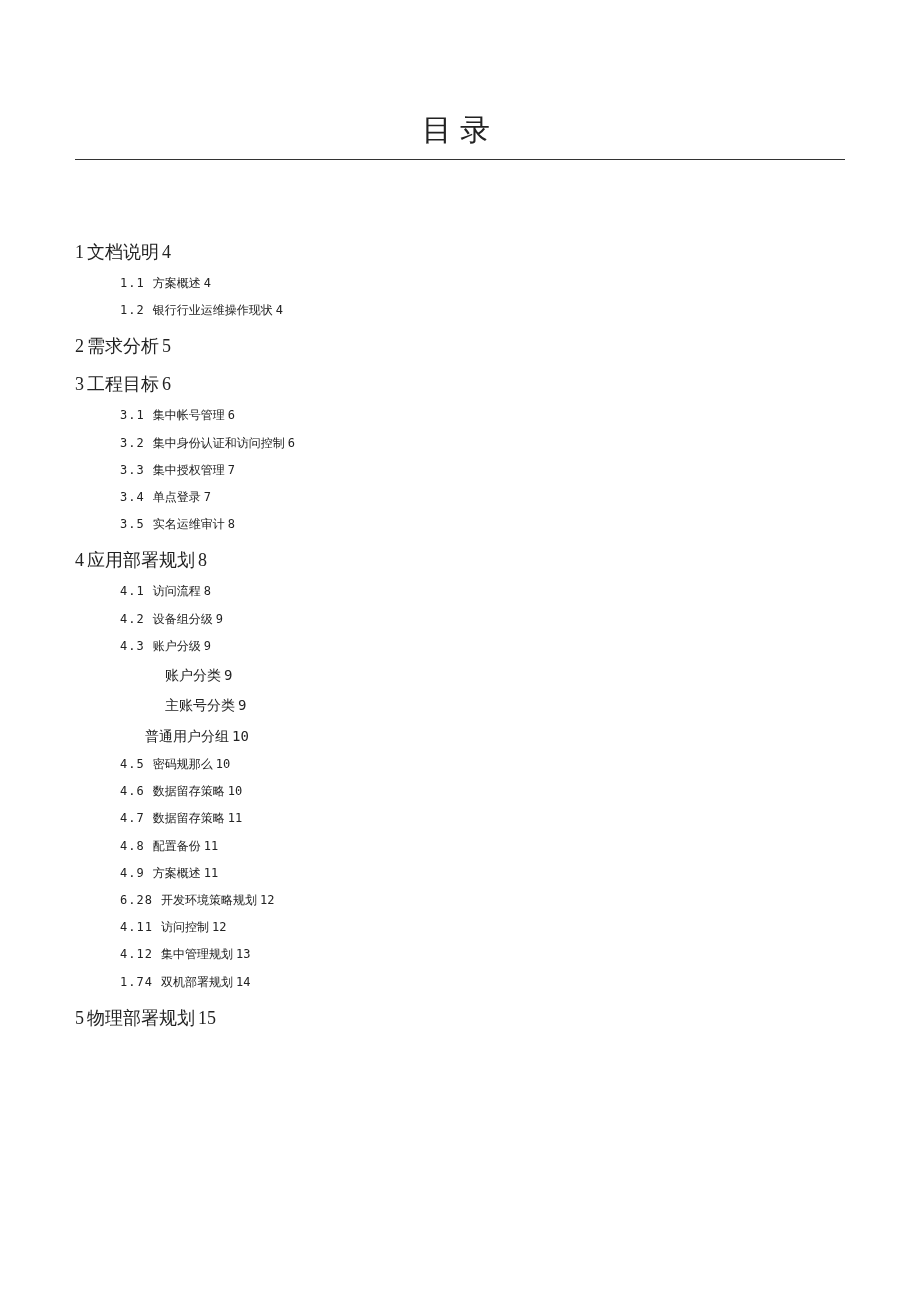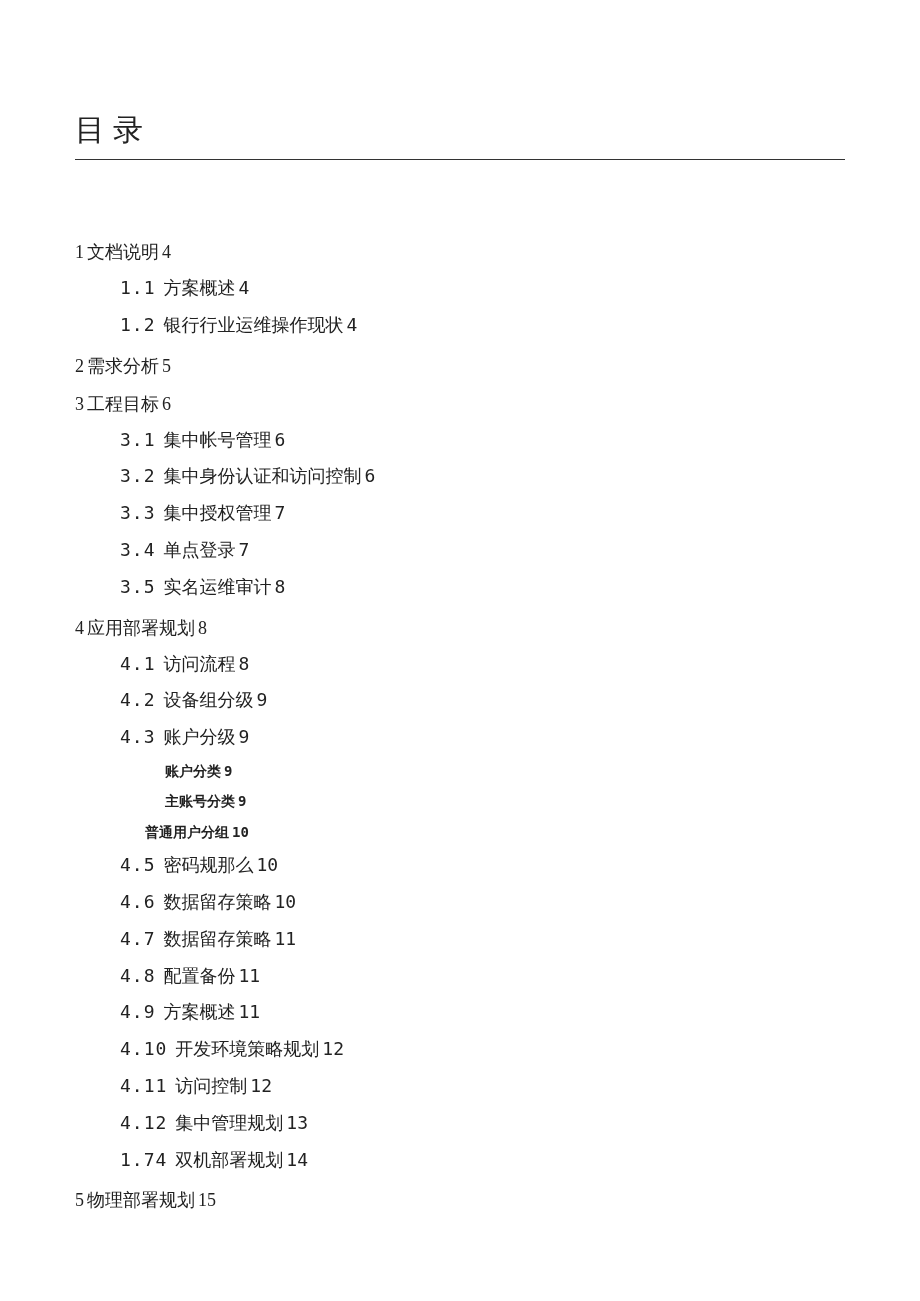--- a/index.html
+++ b/index.html
@@ -8,21 +8,21 @@
       height: 1301px;
       background: #fff;
       font-family: "SimSun", "宋体", serif;
       color: #222;
       overflow: hidden;
     }
     .page {
       padding: 110px 75px 60px 75px;
     }
     .title-block {
-      text-align: left;
+      text-align: center;
       margin-bottom: 80px;
     }
     .title {
       font-size: 30px;
       font-weight: 400;
       letter-spacing: 8px;
       padding-bottom: 10px;
       display: inline-block;
     }
     .title-underline {
@@ -31,33 +31,32 @@
       margin-top: -2px;
     }
     .toc { }
     .toc-l1 {
       font-size: 18px;
       margin-top: 14px;
       margin-bottom: 10px;
       padding-left: 0;
     }
     .toc-l2 {
-      font-size: 18px;
+      font-size: 12px;
       font-family: "SimSun", "宋体", monospace;
       padding-left: 45px;
       margin-top: 8px;
       line-height: 1.6;
     }
     .toc-l3 {
       font-size: 14px;
       font-family: "SimSun", "宋体", monospace;
       padding-left: 90px;
       margin-top: 8px;
       line-height: 1.6;
-      font-weight: bold;
     }
     .num { margin-right: 3px; }
     .num2 { margin-right: 8px; letter-spacing: 1px; }
     .label { }
     .page-no { margin-left: 3px; }
   </style>
 </head>
 <body>
 
 <div class="page">
@@ -82,19 +81,19 @@
       <div class="toc-l2"><span class="num2">4.2</span><span class="label">设备组分级</span><span class="page-no">9</span></div>
       <div class="toc-l2"><span class="num2">4.3</span><span class="label">账户分级</span><span class="page-no">9</span></div>
       <div class="toc-l3"><span class="label">账户分类</span><span class="page-no">9</span></div>
       <div class="toc-l3"><span class="label">主账号分类</span><span class="page-no">9</span></div>
       <div class="toc-l3" style="padding-left: 70px;"><span class="label">普通用户分组</span><span class="page-no">10</span></div>
       <div class="toc-l2"><span class="num2">4.5</span><span class="label">密码规那么</span><span class="page-no">10</span></div>
       <div class="toc-l2"><span class="num2">4.6</span><span class="label">数据留存策略</span><span class="page-no">10</span></div>
       <div class="toc-l2"><span class="num2">4.7</span><span class="label">数据留存策略</span><span class="page-no">11</span></div>
       <div class="toc-l2"><span class="num2">4.8</span><span class="label">配置备份</span><span class="page-no">11</span></div>
       <div class="toc-l2"><span class="num2">4.9</span><span class="label">方案概述</span><span class="page-no">11</span></div>
-      <div class="toc-l2"><span class="num2">4.10</span><span class="label">开发环境策略规划</span><span class="page-no">12</span></div>
+      <div class="toc-l2"><span class="num2">6.28</span><span class="label">开发环境策略规划</span><span class="page-no">12</span></div>
       <div class="toc-l2"><span class="num2">4.11</span><span class="label">访问控制</span><span class="page-no">12</span></div>
       <div class="toc-l2"><span class="num2">4.12</span><span class="label">集中管理规划</span><span class="page-no">13</span></div>
       <div class="toc-l2"><span class="num2">1.74</span><span class="label">双机部署规划</span><span class="page-no">14</span></div>
       <div class="toc-l1"><span class="num">5</span><span class="label">物理部署规划</span><span class="page-no">15</span></div>
     </div>
 </div>
 
 </body></html>

